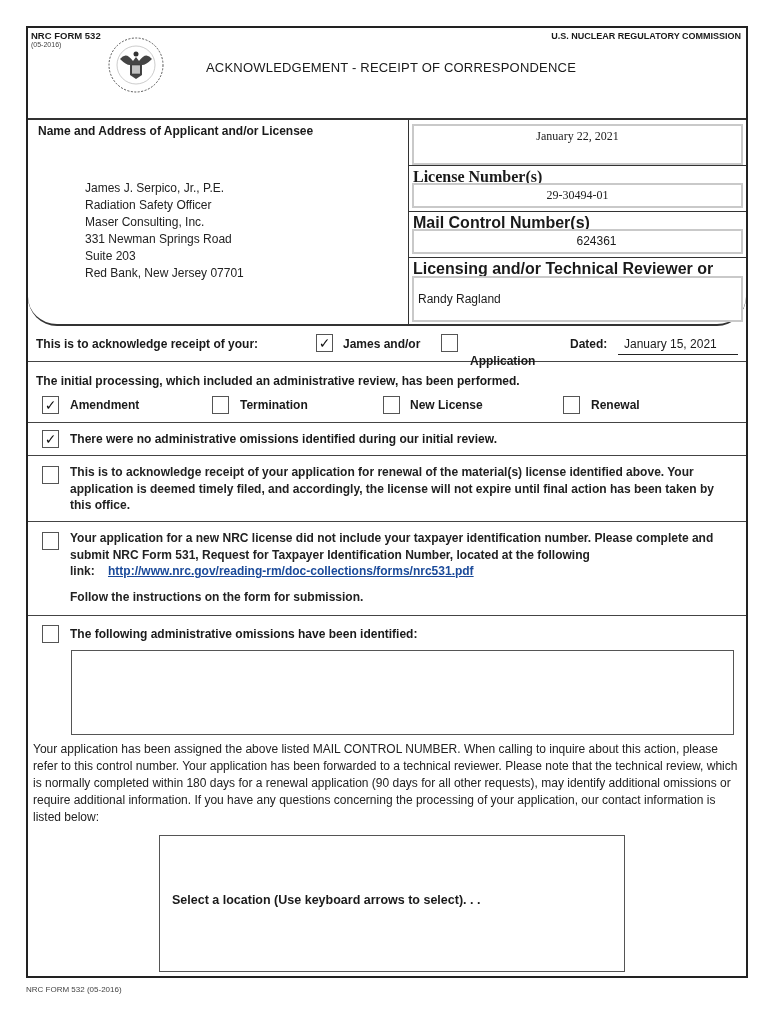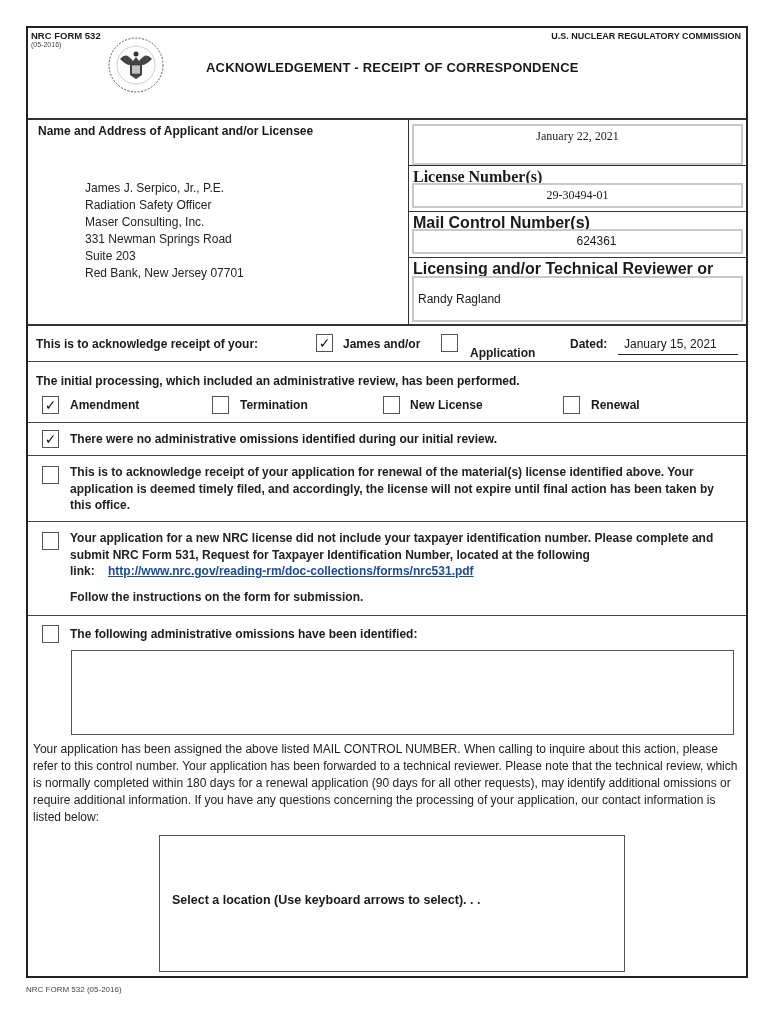--- a/index.html
+++ b/index.html
@@ -6,25 +6,25 @@
     html, body { width: 770px; height: 1024px; background: #ffffff; overflow: hidden; }
     body { font-family: "Liberation Sans", sans-serif; color: #1a1a1a; position: relative; }
 
     .form { position: absolute; left: 26px; top: 26px; width: 722px; height: 952px; border: 2.5px solid #222; }
 
     
     .hdr { position: absolute; left: 0; top: 0; width: 100%; height: 92px; border-bottom: 2px solid #333; }
     .hdr .formno { position: absolute; left: 3px; top: 2px; font-size: 9.5px; font-weight: bold; }
     .hdr .rev { position: absolute; left: 3px; top: 13px; font-size: 7px; color: #444; }
     .hdr .agency { position: absolute; right: 5px; top: 3px; font-size: 9px; font-weight: bold; }
-    .hdr .title { position: absolute; left: 178px; top: 32px; font-size: 13px; font-weight: bold; letter-spacing: 0.2px; }
+    .hdr .title { position: absolute; left: 178px; top: 32px; font-size: 13px; font-weight: normal; letter-spacing: 0.2px; }
     .seal { position: absolute; left: 78px; top: 7px; width: 60px; height: 60px; }
 
     
-    .top { position: absolute; left: 0; top: 92px; width: 100%; height: 206px; border-bottom: 2px solid #333; }
+    .top { position: absolute; left: 0; top: 92px; width: 100%; height: 206px; border-bottom: 2px solid #333; border-radius: 29px; }
     .top .left { position: absolute; left: 0; top: 0; width: 381px; height: 100%; border-right: 1.5px solid #333; }
     .top .left .lbl { position: absolute; left: 10px; top: 4px; font-size: 12px; font-weight: bold; }
     .addr { position: absolute; left: 57px; top: 60px; font-size: 12px; line-height: 17px; color: #222; }
     .addr div { white-space: nowrap; }
 
     .top .right { position: absolute; left: 381px; top: 0; width: 337px; height: 100%; }
     .rblock { position: absolute; left: 0; width: 100%; border-bottom: 1.5px solid #333; }
     .rblock .lbl { position: absolute; left: 4px; top: 2px; font-size: 16px; font-weight: bold; }
     .rfield { position: absolute; left: 3px; right: 3px; border: 2px solid #c9c9c9; background: #fff; font-size: 12px; text-align: center; }
     .serif { font-family: "Liberation Serif", serif; }
@@ -100,21 +100,21 @@
         <div class="rfield" style="top:18px;height:46px;line-height:42px;text-align:left;padding-left:4px;">Randy Ragland</div>
       </div>
     </div>
   </div>
 
   <div class="row" style="top:298px;height:36px;">
     <div class="txt b" style="left:8px;top:11px;">This is to acknowledge receipt of your:</div>
     <div class="cb" style="left:288px;top:8px;"><span>✓</span></div>
     <div class="txt b" style="left:315px;top:11px;">James and/or</div>
     <div class="cb" style="left:413px;top:8px;"></div>
-    <div class="txt b" style="left:442px;top:20px;text-align:center;">Application</div>
+    <div class="txt b" style="left:442px;top:28px;text-align:center;">Application</div>
     <div class="txt b" style="left:542px;top:11px;">Dated:</div>
     <div class="txt" style="left:596px;top:11px;">January 15, 2021</div>
     <div class="dated-line" style="left:590px;top:28px;width:120px;"></div>
   </div>
 
   <div class="row" style="top:334px;height:61px;">
     <div class="txt b" style="left:8px;top:12px;">The initial processing, which included an administrative review, has been performed.</div>
     <div class="cb" style="left:14px;top:34px;"><span>✓</span></div>
     <div class="txt b" style="left:42px;top:36px;">Amendment</div>
     <div class="cb" style="left:184px;top:34px;"></div>

